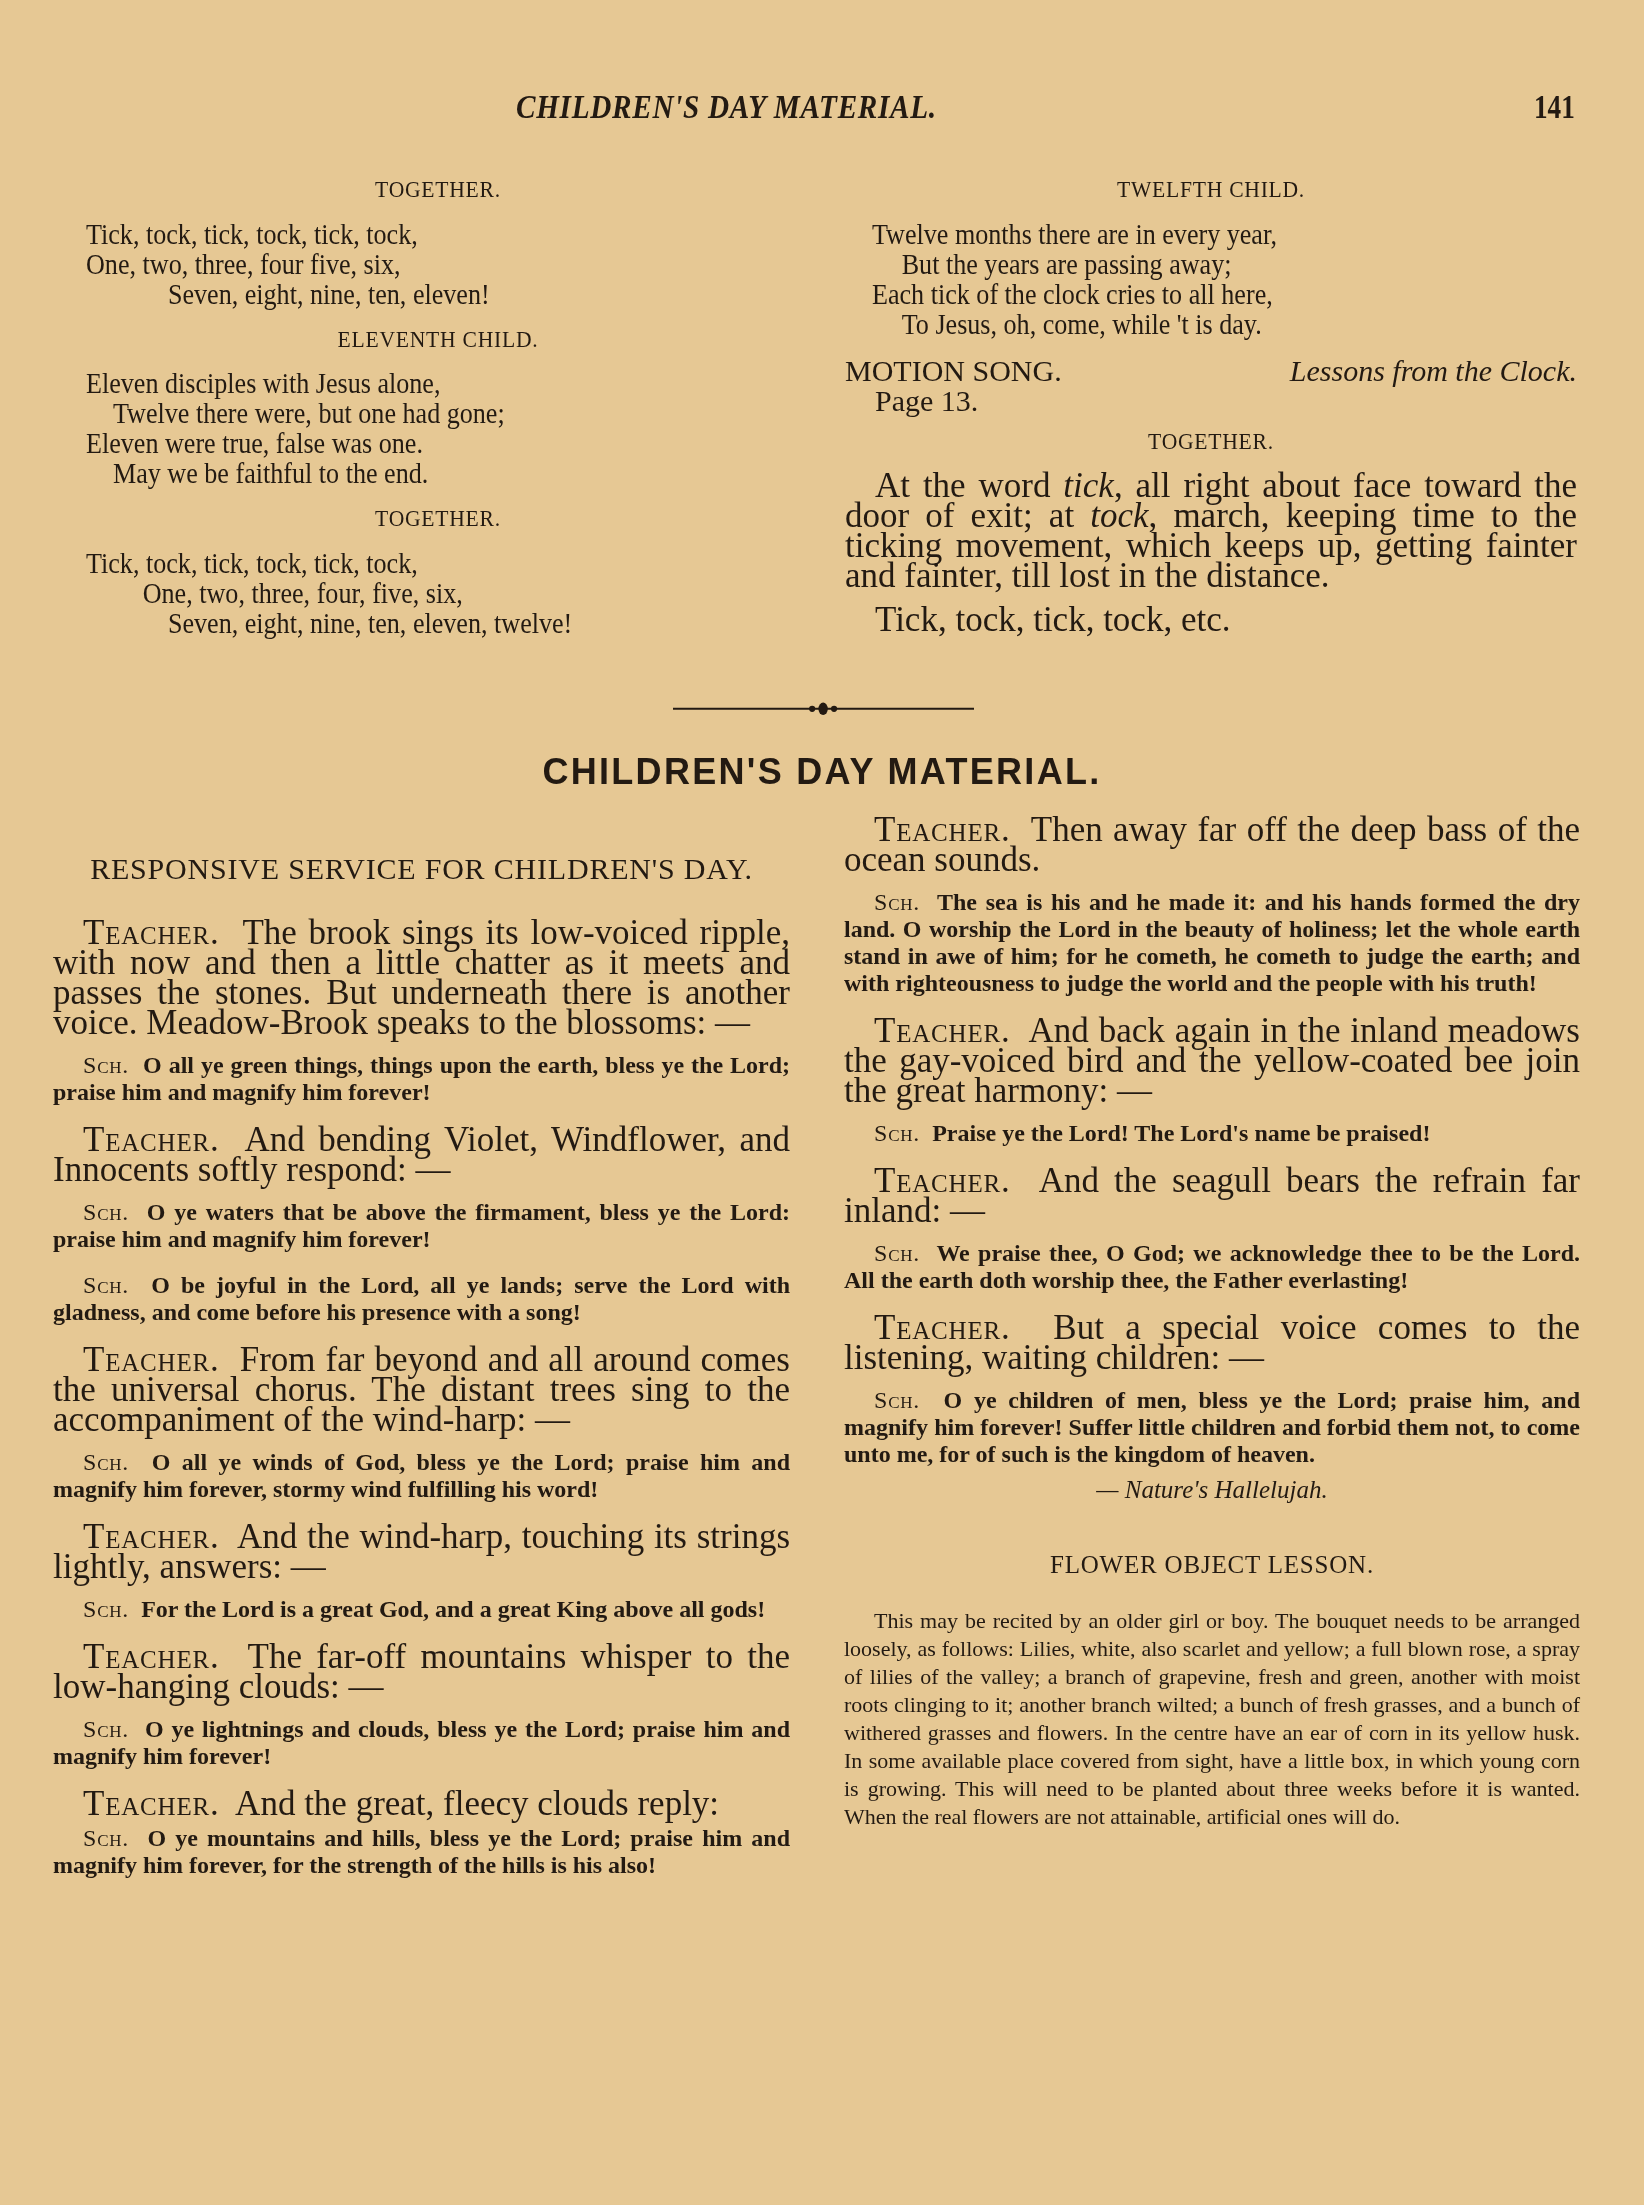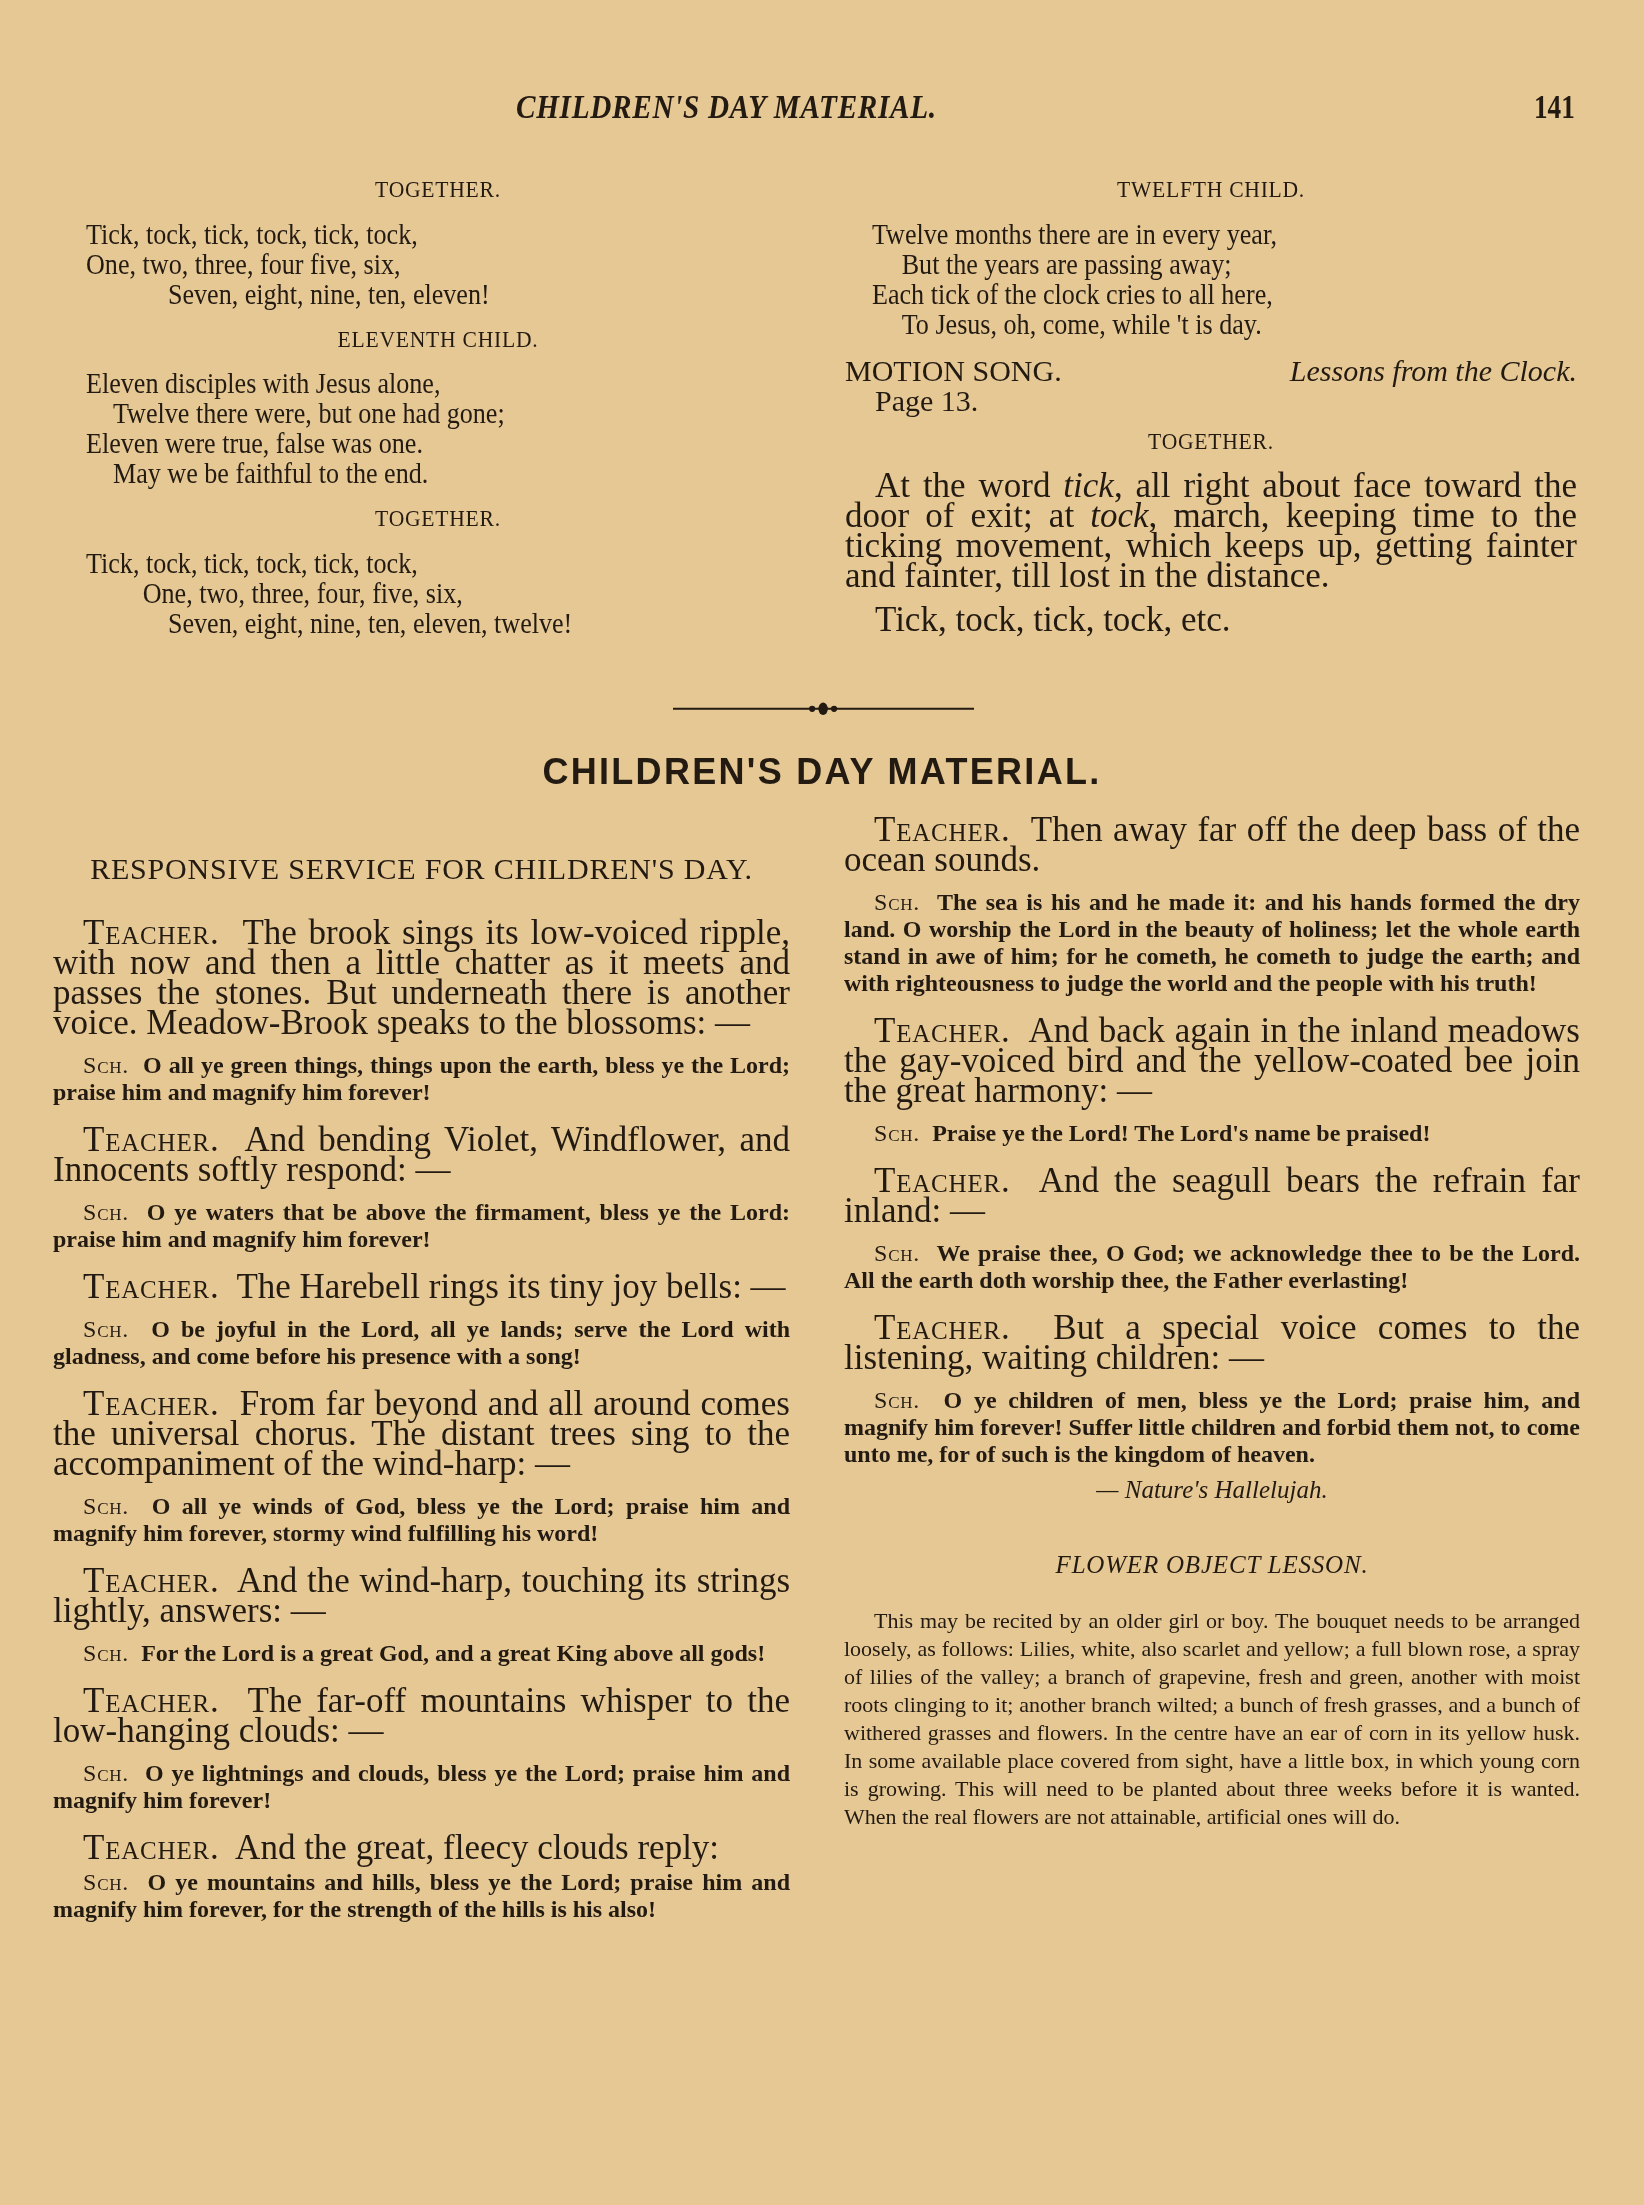--- a/index.html
+++ b/index.html
@@ -47,21 +47,21 @@
   .attribution { text-align: center; font-style: italic; font-size: 25px; margin: 0 0 47px 0; }
 
   .ornament { left: 673px; top: 701px; width: 301px; height: 15.7px; }
   .main-title {
     left: 0; width: 1644px; top: 751px; text-align: center;
     font-family: "Liberation Sans", sans-serif; font-weight: bold; font-size: 36px; letter-spacing: 2.3px;
   }
   .section-title {
     text-align: center; font-size: 30px; line-height: 45px; letter-spacing: 0.8px; margin: 0 0 27px 0;
   }
-  .flower-title { text-align: center; font-size: 25px; letter-spacing: 0.8px; margin: 0 0 28px 0; font-style: italic; }
+  .flower-title { text-align: center; font-size: 25px; letter-spacing: 0.8px; margin: 0 0 28px 0; }
   .para.plain { font-size: 22px; line-height: 28px; }
 </style>
 </head>
 <body>
 
 <div class="abs running-head">CHILDREN'S DAY MATERIAL.</div>
 <div class="abs page-num">141</div>
 
 <div class="col col-tl">
   <div class="stanza">
@@ -119,21 +119,20 @@
 
   <div>
     <p class="para teacher"><span class="label-sc">Teacher.</span>&nbsp; <span>The brook sings its low-voiced ripple, with now and then a little chatter as it meets and passes the stones. But underneath there is another voice. Meadow-Brook speaks to the blossoms: —</span></p>
     <p class="sch"><span class="label-sc">Sch.</span>&nbsp; <span>O all ye green things, things upon the earth, bless ye the Lord; praise him and magnify him forever!</span></p>
   </div>
   <div>
     <p class="para teacher"><span class="label-sc">Teacher.</span>&nbsp; <span>And bending Violet, Windflower, and Innocents softly respond: —</span></p>
     <p class="sch"><span class="label-sc">Sch.</span>&nbsp; <span>O ye waters that be above the firmament, bless ye the Lord: praise him and magnify him forever!</span></p>
   </div>
   <div>
-    <p class="para teacher"><span class="label-sc">Teacher.</span>&nbsp; <span>The Harebell rings its tiny joy bells: —</span></p>
     <p class="sch"><span class="label-sc">Sch.</span>&nbsp; <span>O be joyful in the Lord, all ye lands; serve the Lord with gladness, and come before his presence with a song!</span></p>
   </div>
   <div>
     <p class="para teacher"><span class="label-sc">Teacher.</span>&nbsp; <span>From far beyond and all around comes the universal chorus. The distant trees sing to the accompaniment of the wind-harp: —</span></p>
     <p class="sch"><span class="label-sc">Sch.</span>&nbsp; <span>O all ye winds of God, bless ye the Lord; praise him and magnify him forever, stormy wind fulfilling his word!</span></p>
   </div>
   <div>
     <p class="para teacher"><span class="label-sc">Teacher.</span>&nbsp; <span>And the wind-harp, touching its strings lightly, answers: —</span></p>
     <p class="sch"><span class="label-sc">Sch.</span>&nbsp; <span>For the Lord is a great God, and a great King above all gods!</span></p>
   </div>

